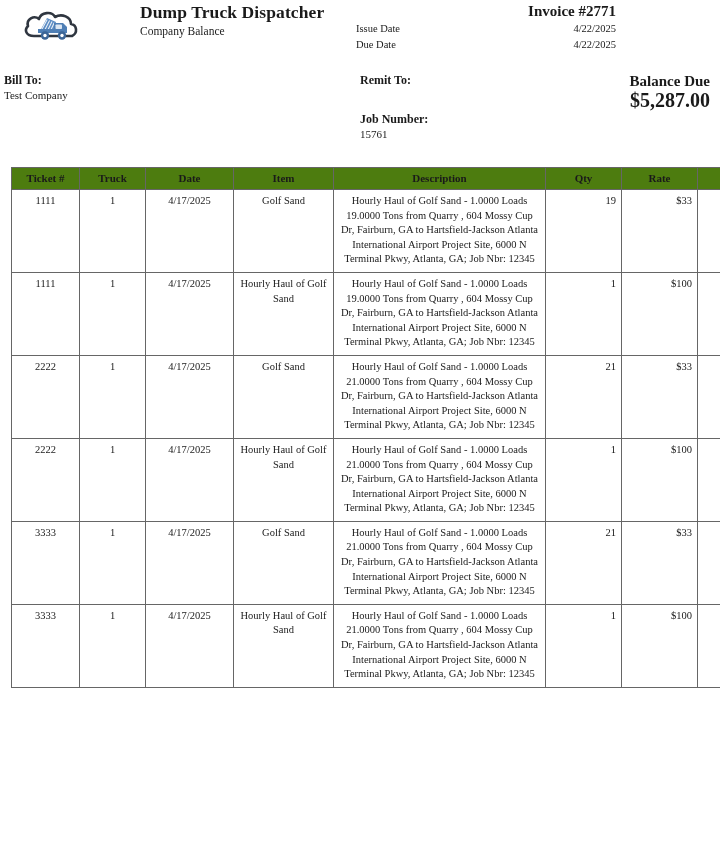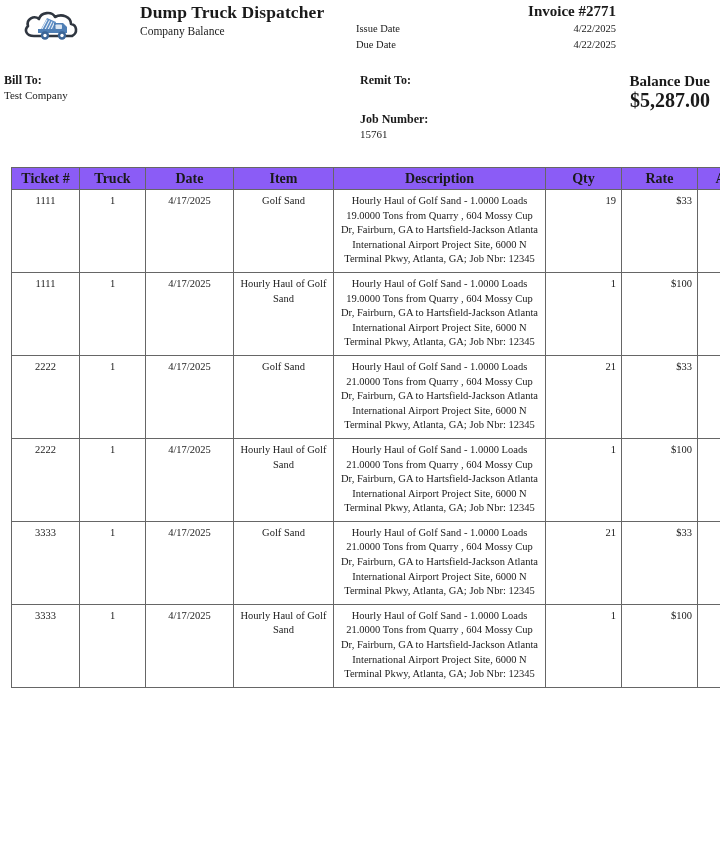--- a/index.html
+++ b/index.html
@@ -142,23 +142,23 @@
     font-size: 10.5px;
   }
   .items-table th,
   .items-table td {
     border: 1px solid #666666;
     padding: 0;
     vertical-align: top;
     text-align: center;
   }
   .items-table thead th {
-    background: #8b5cf6;
-    font-weight: bold;
-    font-size: 14px;
+    background: #4d7c0f;
+    font-weight: bold;
+    font-size: 11px;
     text-align: center;
     height: 21px;
     line-height: 21px;
     padding: 0 4px;
     vertical-align: middle;
     white-space: nowrap;
   }
   .items-table tbody td {
     padding: 4px 5px 5px 5px;
     line-height: 14.6px;

